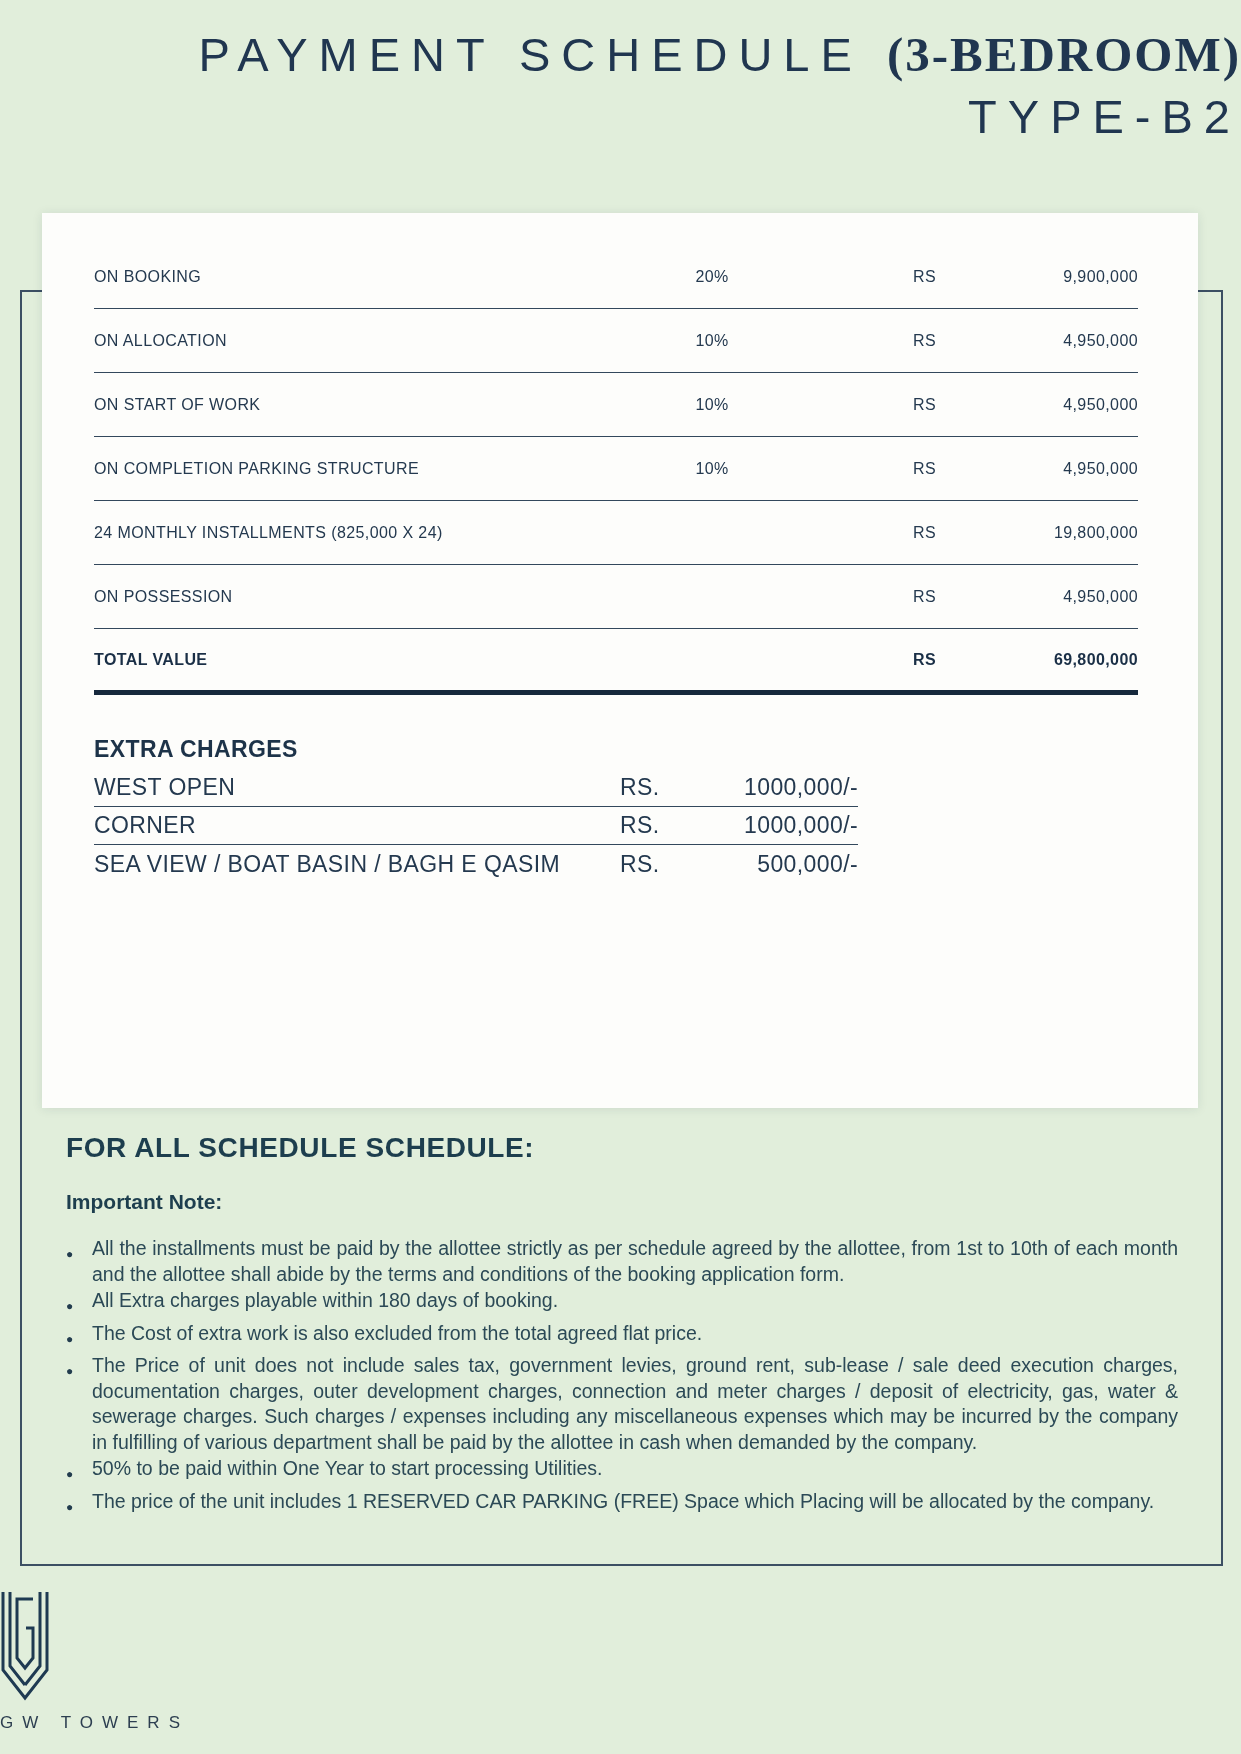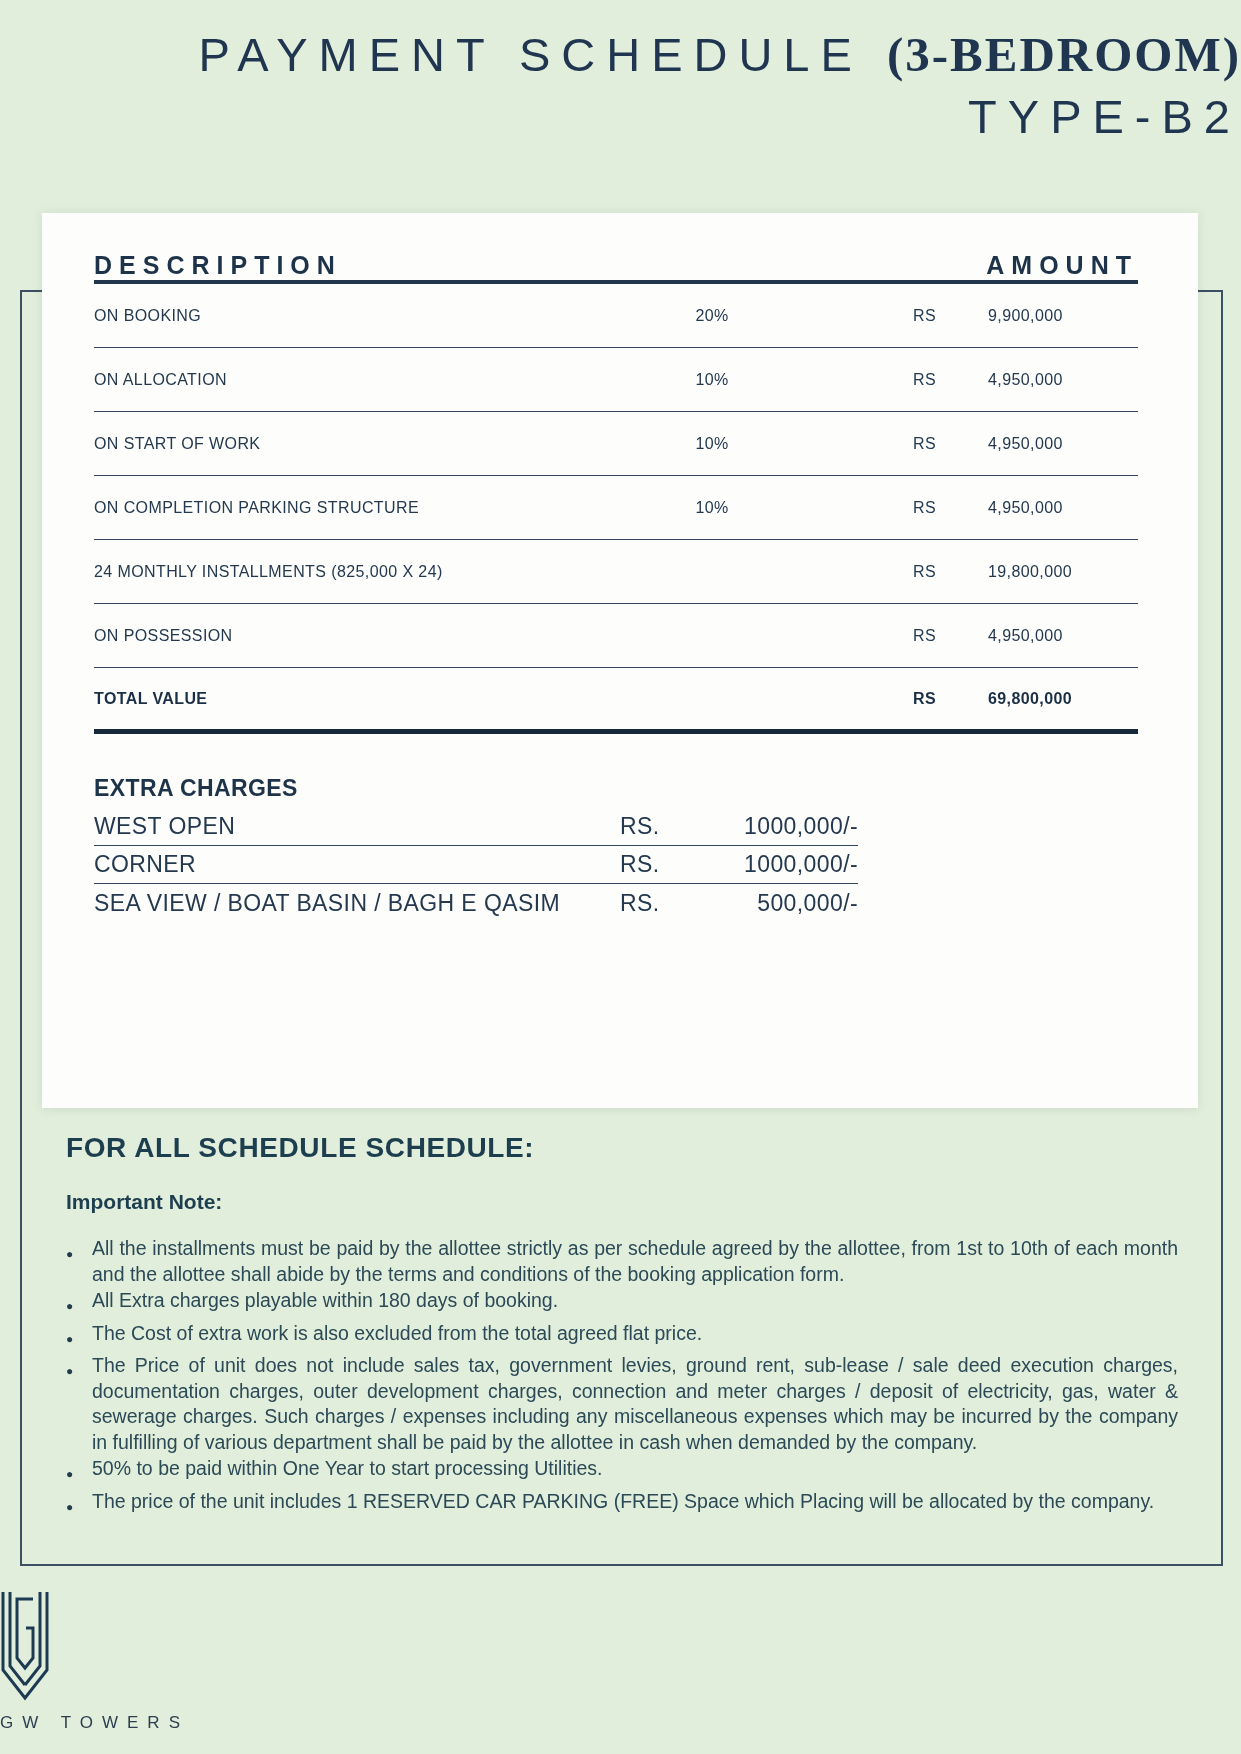--- a/index.html
+++ b/index.html
@@ -34,21 +34,21 @@
     font-size:25px; font-weight:700; letter-spacing:7px; color:#1d3349;
   }
   .prow {
     display:grid; grid-template-columns:558px 120px 216px 150px;
     align-items:center; height:64px;
     border-bottom:1.5px solid #33485c;
     font-size:16px; letter-spacing:0.4px; color:#24394f;
   }
   .prow .pct { text-align:center; }
   .prow .cur { text-align:right; padding-right:52px; }
-  .prow .amt { }
+  .prow .amt { text-align:right; }
   .prow.total {
     height:66px; border-bottom:5px solid #16293c; font-weight:700; color:#1a2f46;
   }
   
   .extra { margin-top:34px; width:764px; font-size:23px; color:#24394f; }
   .extra-heading { height:40px; display:flex; align-items:center; font-weight:700; letter-spacing:0.4px; color:#1d3349;margin-top:18px; }
   .xrow {
     display:grid; grid-template-columns:526px 94px 144px;
     align-items:center; height:38px; letter-spacing:0.4px;
   }
@@ -81,24 +81,20 @@
 
   <div class="title-block">
     <div><span class="title-sans">PAYMENT SCHEDULE </span><span class="title-serif">(3-BEDROOM)</span></div>
     <div class="title-sans">TYPE-B2</div>
   </div>
 
   <div class="card">
     <div class="card-inner">
       <div class="pay-table">
 
-        <div class="thead">
-          <div>DESCRIPTION</div>
-          <div>AMOUNT</div>
-        </div>
 
         <div class="prow">
           <div class="desc">ON BOOKING</div>
           <div class="pct">20%</div>
           <div class="cur">RS</div>
           <div class="amt">9,900,000</div>
         </div>
 
         <div class="prow">
           <div class="desc">ON ALLOCATION</div>

